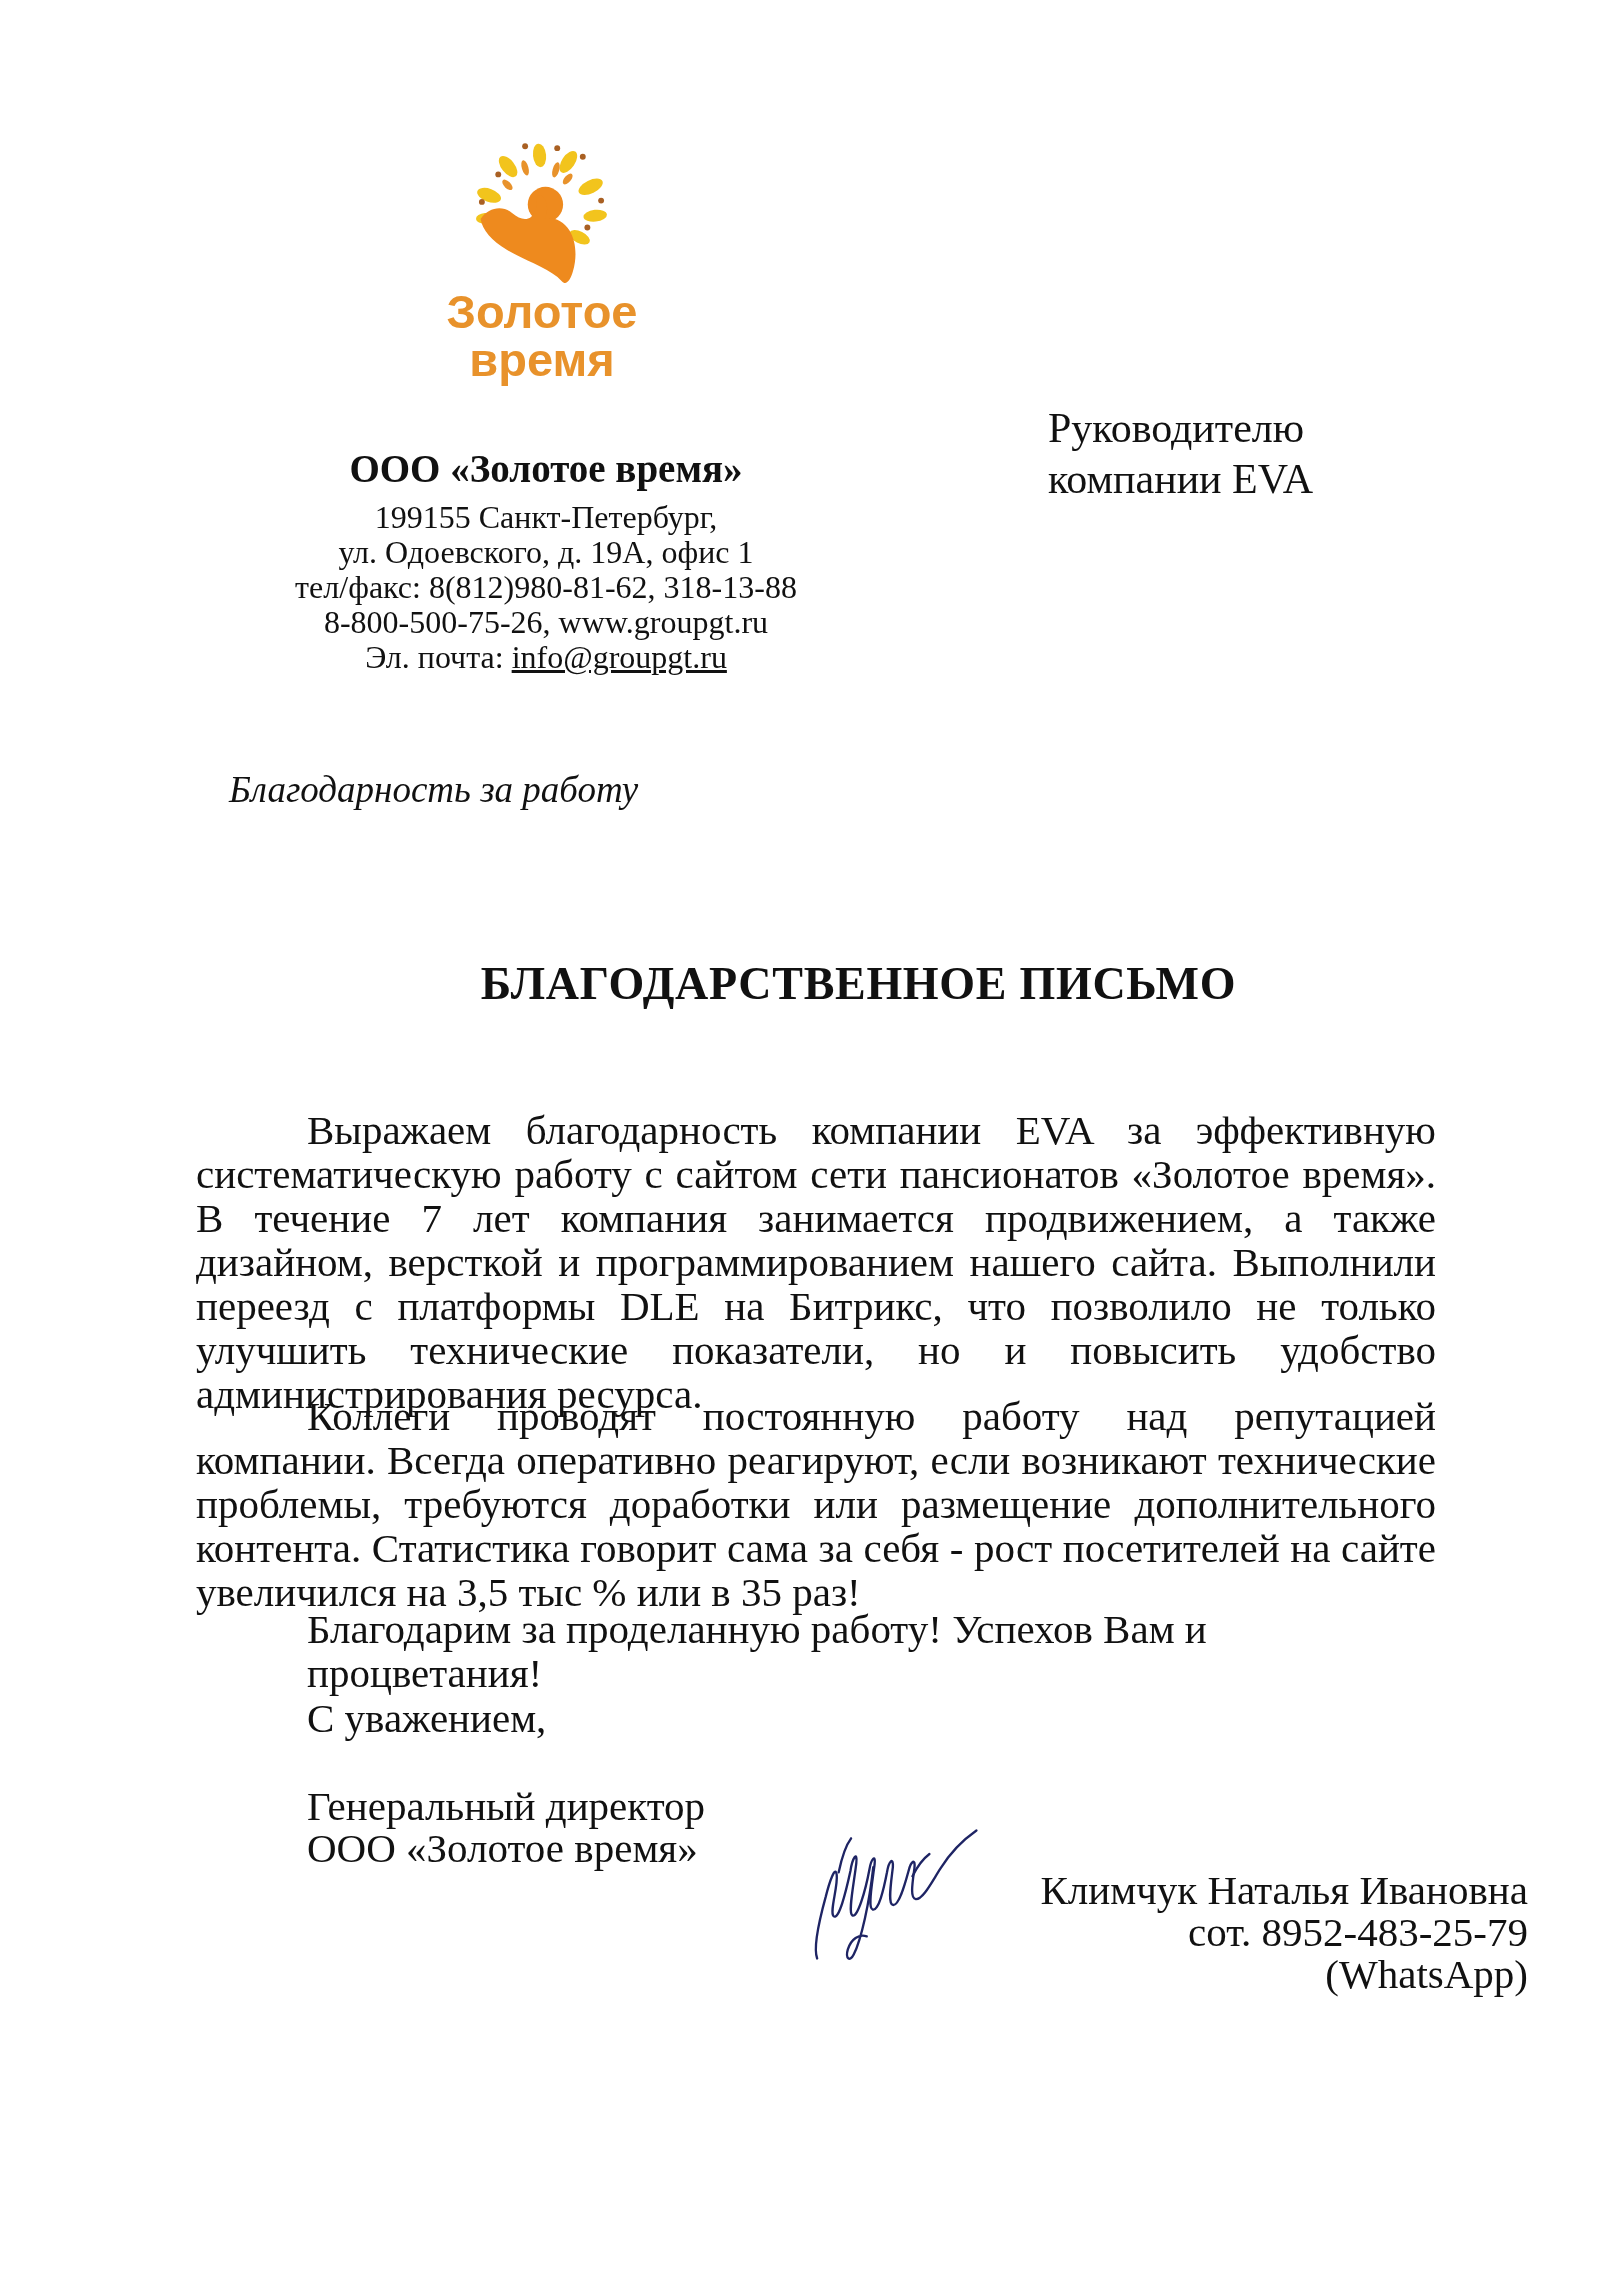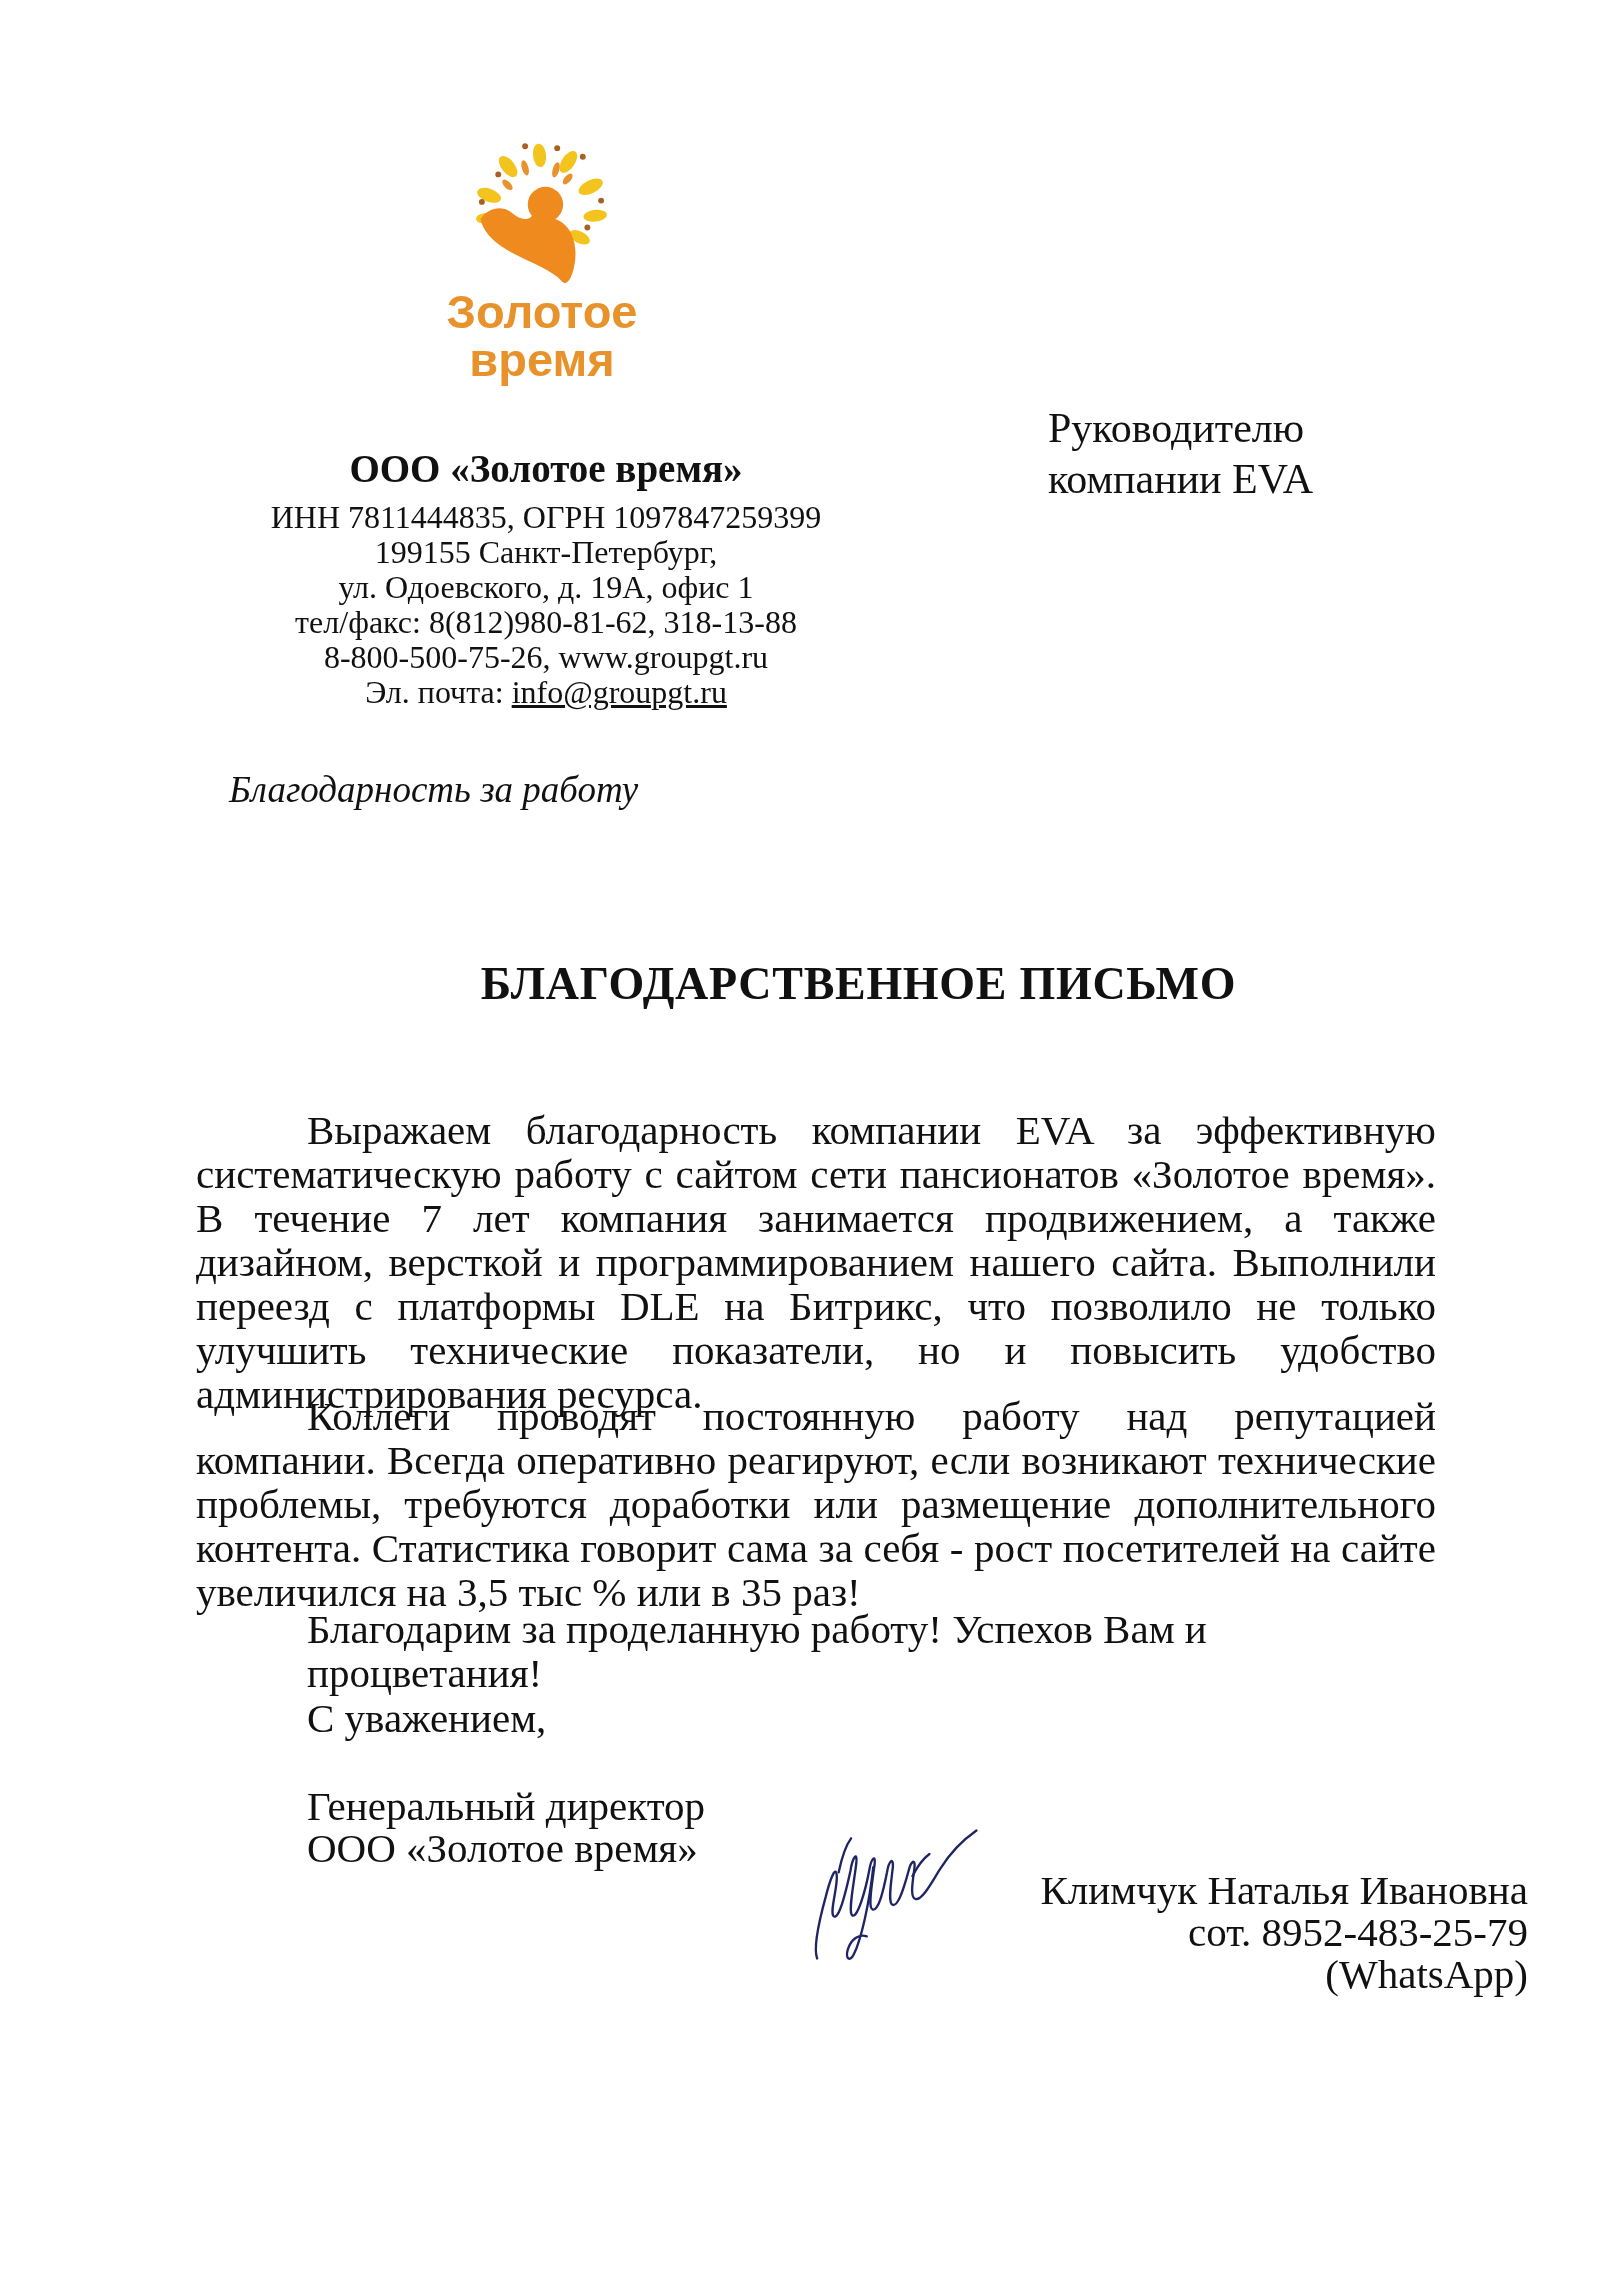--- a/index.html
+++ b/index.html
@@ -96,21 +96,20 @@
     <div>время</div>
   </div>
 
   <div class="addressee">
     <div>Руководителю</div>
     <div>компании EVA</div>
   </div>
 
   <div class="header-block">
     <div class="company-name">ООО «Золотое время»</div>
-    <div class="h-line">ИНН 7811444835, ОГРН 1097847259399</div>
     <div class="h-line">199155 Санкт-Петербург,</div>
     <div class="h-line">ул. Одоевского, д. 19А, офис 1</div>
     <div class="h-line">тел/факс: 8(812)980-81-62, 318-13-88</div>
     <div class="h-line">8-800-500-75-26, www.groupgt.ru</div>
     <div class="h-line">
       <span>Эл. почта:</span><a class="email" href="#">info@groupgt.ru</a>
     </div>
   </div>
 
   <div class="subject">Благодарность за работу</div>

